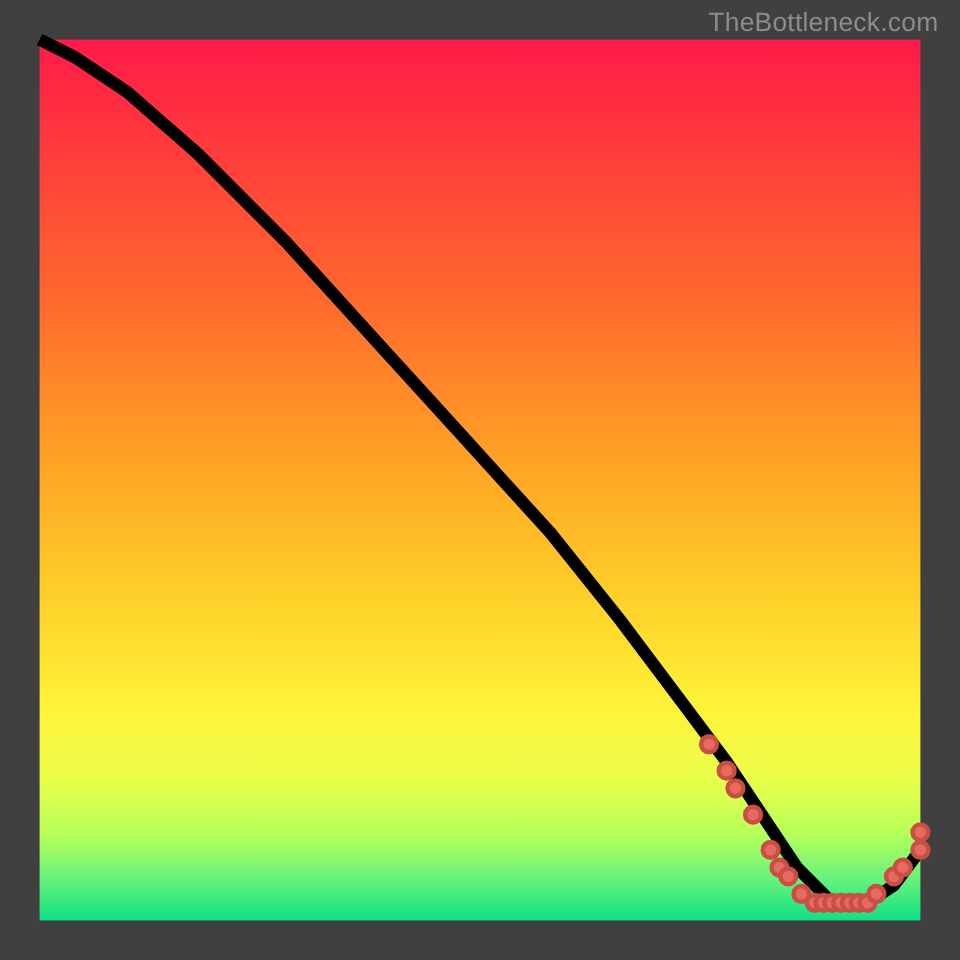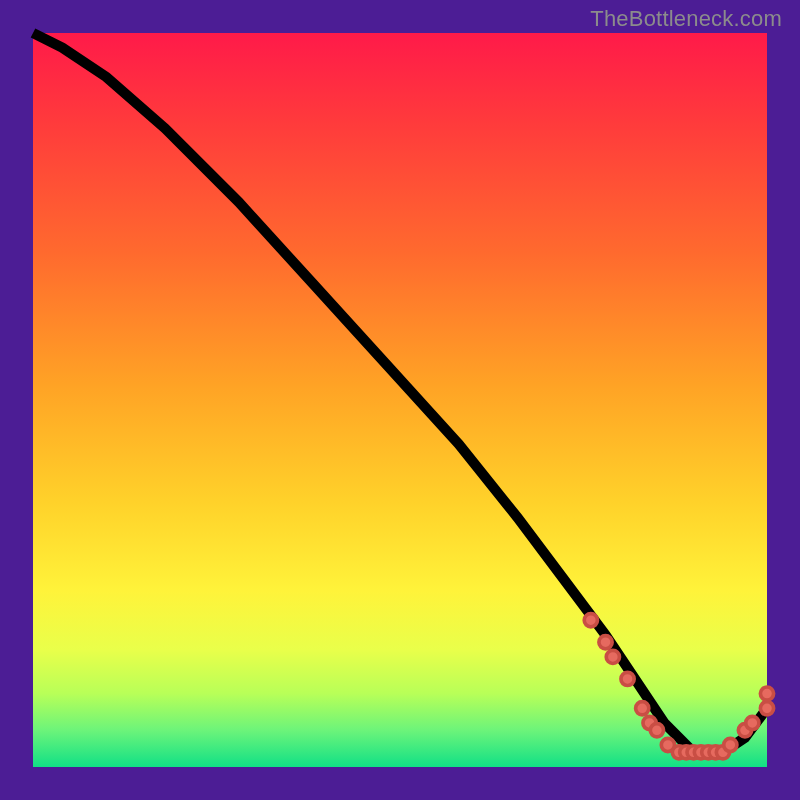--- a/index.html
+++ b/index.html
@@ -8,21 +8,21 @@
     width: 800px;
     height: 800px;
     background: #000;
     overflow: hidden;
     font-family: Arial, Helvetica, sans-serif;
   }
   .frame {
     position: relative;
     width: 800px;
     height: 800px;
-    background: #4c1d95;
+    background: #404040;
   }
   .watermark {
     position: absolute;
     top: 6px;
     right: 18px;
     color: #8c8c8c;
     font-size: 22px;
     letter-spacing: 0.2px;
     font-weight: 400;
     z-index: 10;

